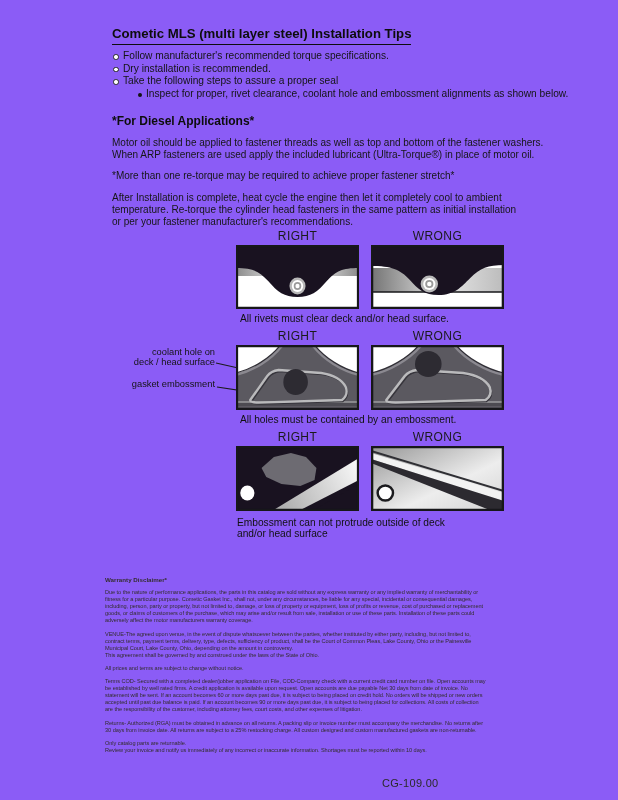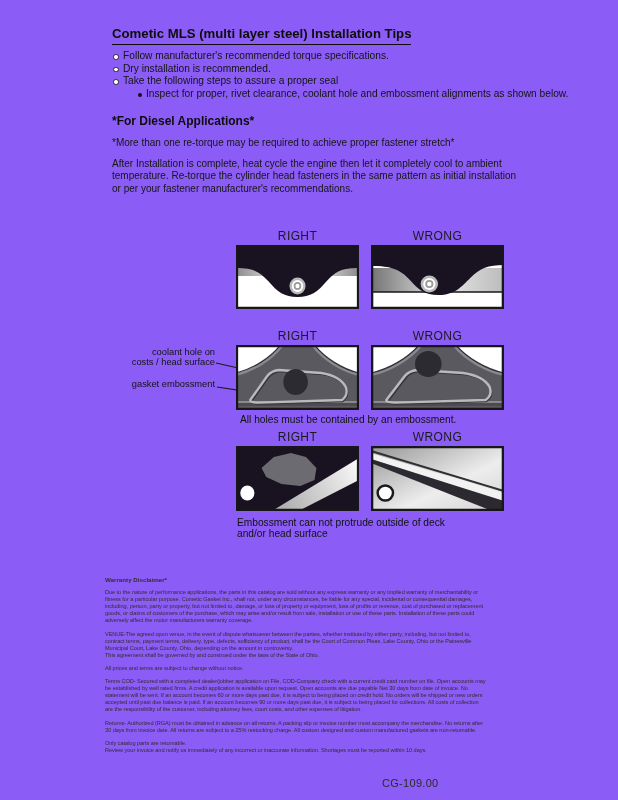--- a/index.html
+++ b/index.html
@@ -68,20 +68,22 @@
         <ul class="subbullets">
           <li style="position:relative">
             <span class="sb-marker"></span>
             <span>Inspect for proper, rivet clearance, coolant hole and embossment alignments as shown below.</span>
           </li>
         </ul>
       </li>
     </ul>
 
     <h2 class="diesel-heading">*For Diesel Applications*</h2>
+    <p class="para preline">Motor oil should be applied to fastener threads as well as top and bottom of the fastener washers.
+When ARP fasteners are used apply the included lubricant (Ultra-Torque®) in place of motor oil.</p>
     <p class="para">*More than one re-torque may be required to achieve proper fastener stretch*</p>
     <p class="para preline">After Installation is complete, heat cycle the engine then let it completely cool to ambient
 temperature. Re-torque the cylinder head fasteners in the same pattern as initial installation
 or per your fastener manufacturer's recommendations.</p>
   </section>
 
   <div class="abs dlabel" style="left:236px; top:229px; width:123px;">RIGHT</div>
   <div class="abs dlabel" style="left:371px; top:229px; width:133px;">WRONG</div>
 
   <div class="abs panel-box" style="left:236px; top:245px;">
@@ -126,26 +128,27 @@
       <g>
         <circle cx="57" cy="39" r="8.5" fill="#b8b8b8"></circle>
         <circle cx="57" cy="39" r="6" fill="#ffffff"></circle>
         <circle cx="57" cy="39" r="4" fill="#9a9a9a"></circle>
         <circle cx="57" cy="39" r="2.2" fill="#ffffff"></circle>
       </g>
       <rect x="1" y="1" width="128" height="62" fill="none" stroke="#17171a" stroke-width="2.5"></rect>
     </svg>
   </div>
 
+  <div class="abs caption" style="left:240px; top:313px;">All rivets must clear deck and/or head surface.</div>
 
   <div class="abs dlabel" style="left:236px; top:329px; width:123px;">RIGHT</div>
   <div class="abs dlabel" style="left:371px; top:329px; width:133px;">WRONG</div>
 
   <div class="abs ann preline" style="left:103px; top:347px; width:112px;">coolant hole on
-costs / head surface</div>
+deck / head surface</div>
   <div class="abs ann" style="left:103px; top:379px; width:112px;">gasket embossment</div>
 
   <svg class="abs" style="left:110px; top:344px;" width="200" height="60">
     <line x1="106" y1="19" x2="186" y2="37" stroke="#1a1a1a" stroke-width="1.2"></line>
     <line x1="107" y1="43" x2="154" y2="50" stroke="#1a1a1a" stroke-width="1.2"></line>
   </svg>
 
   <div class="abs panel-box" style="left:236px; top:345px;">
     <svg width="123" height="65" viewBox="0 0 130 65" preserveAspectRatio="none">
       <rect x="0" y="0" width="130" height="65" fill="#5b5960"></rect>

